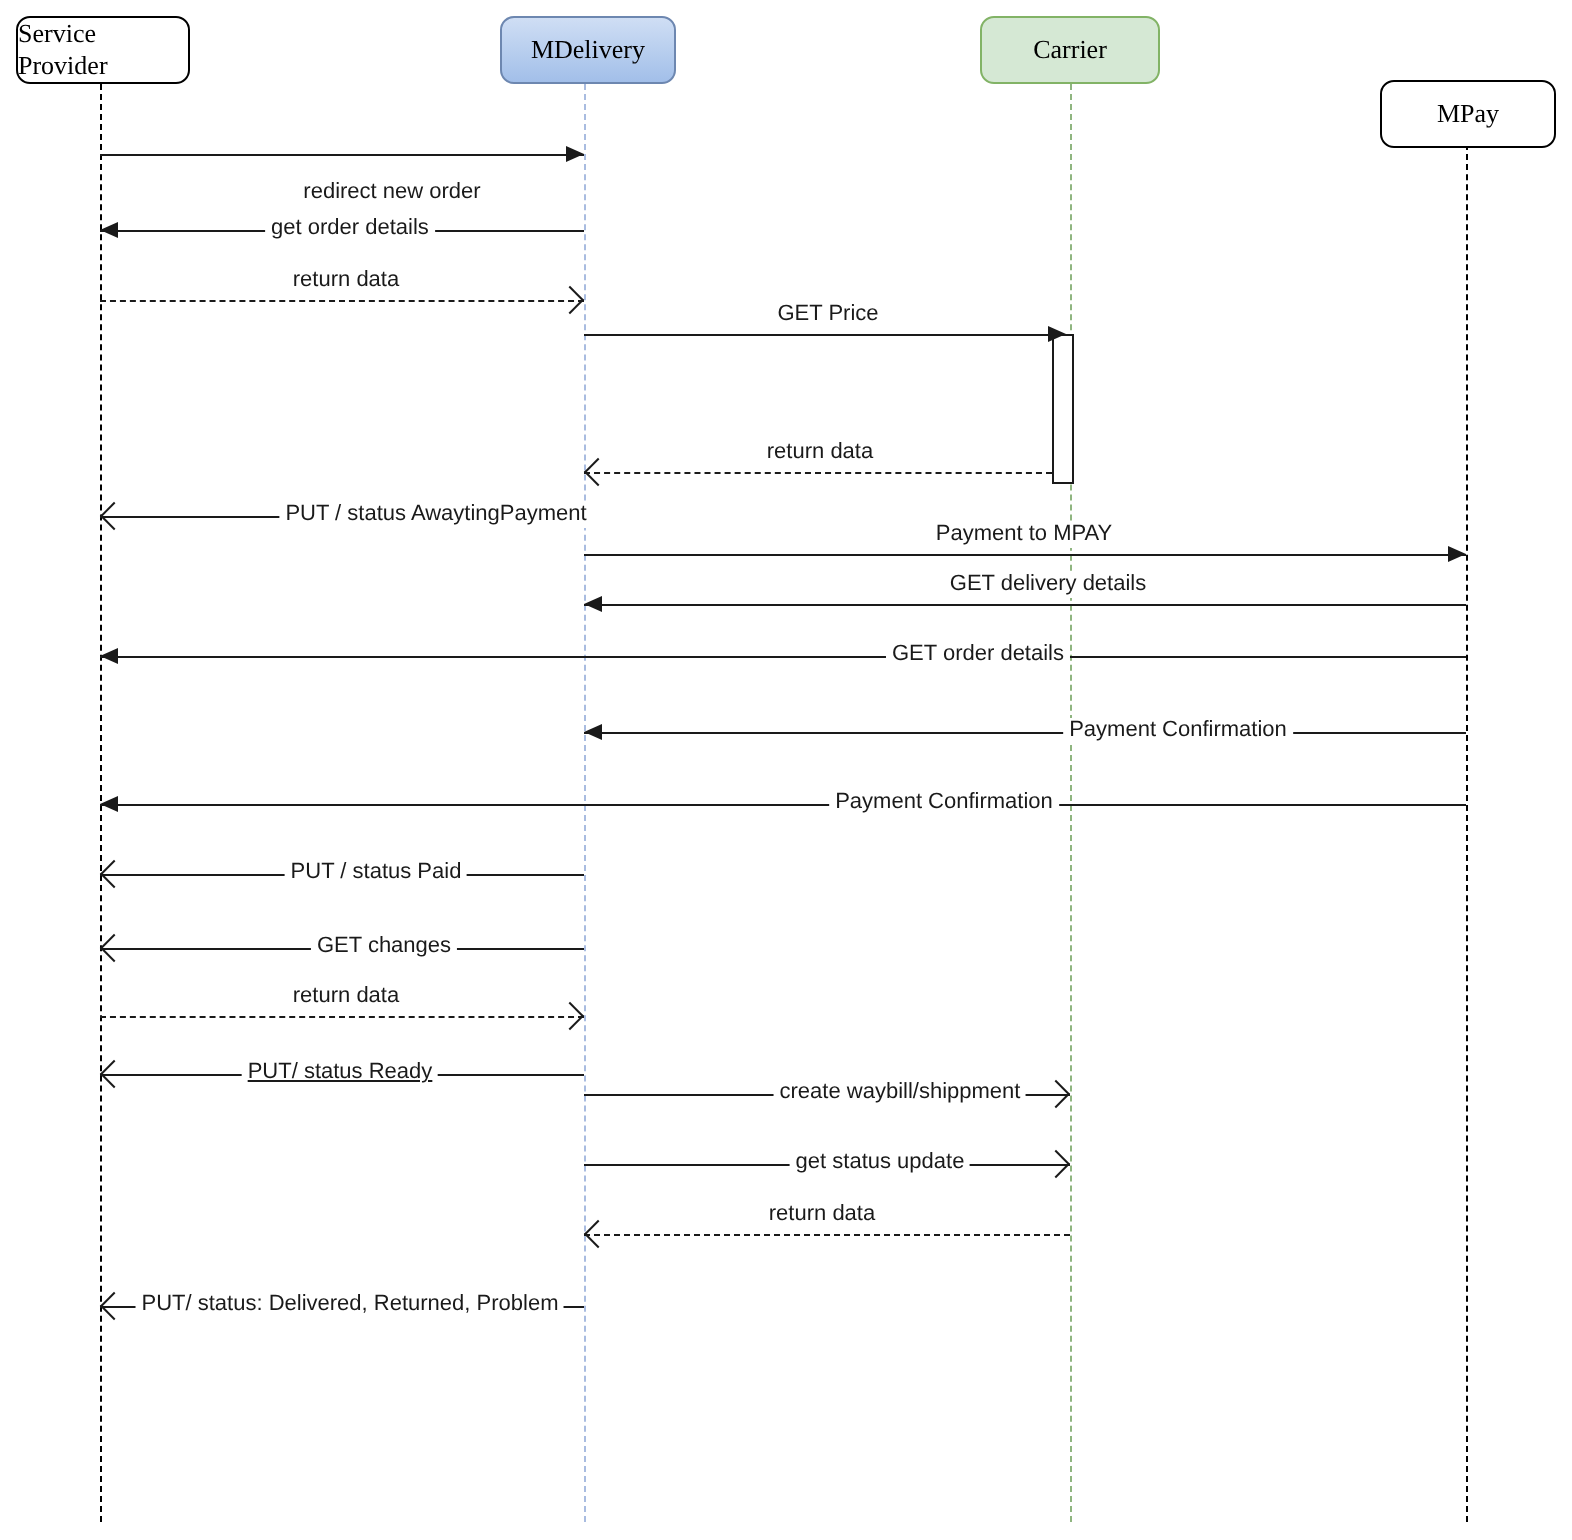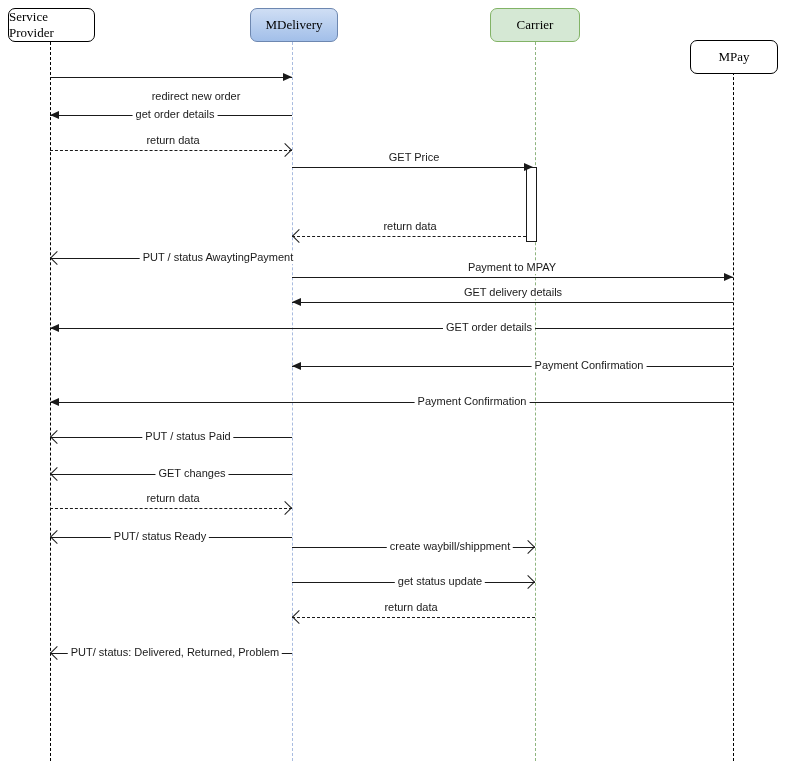--- a/index.html
+++ b/index.html
@@ -88,21 +88,21 @@
 
   <div class="msg" style="left:292px;top:277px;width:441px;">
     <div class="line"></div>
     <span class="ah fr"></span>
     <span class="lbl above" style="left:220px;">Payment to MPAY</span>
   </div>
 
   <div class="msg" style="left:292px;top:302px;width:441px;">
     <div class="line"></div>
     <span class="ah fl"></span>
-    <span class="lbl above" style="left:221px;">GET delivery details</span>
+    <span class="lbl above" style="left:232px;">GET delivery details</span>
   </div>
 
   <div class="msg" style="left:50px;top:328px;width:683px;">
     <div class="line"></div>
     <span class="ah fl"></span>
     <span class="lbl on" style="left:439px;">GET order details</span>
   </div>
 
   <div class="msg" style="left:292px;top:366px;width:441px;">
     <div class="line"></div>
@@ -130,21 +130,21 @@
 
   <div class="msg" style="left:50px;top:508px;width:242px;">
     <div class="line dashed"></div>
     <span class="ah or"></span>
     <span class="lbl above" style="left:123px;">return data</span>
   </div>
 
   <div class="msg" style="left:50px;top:537px;width:242px;">
     <div class="line"></div>
     <span class="ah ol"></span>
-    <span class="lbl on" style="left:110px;">PUT/ status Ready</span>
+    <span class="lbl on" style="left:120px;text-decoration:underline;">PUT/ status Ready</span>
   </div>
 
   <div class="msg" style="left:292px;top:547px;width:243px;">
     <div class="line"></div>
     <span class="ah or"></span>
     <span class="lbl on" style="left:158px;">create waybill/shippment</span>
   </div>
 
   <div class="msg" style="left:292px;top:582px;width:243px;">
     <div class="line"></div>

